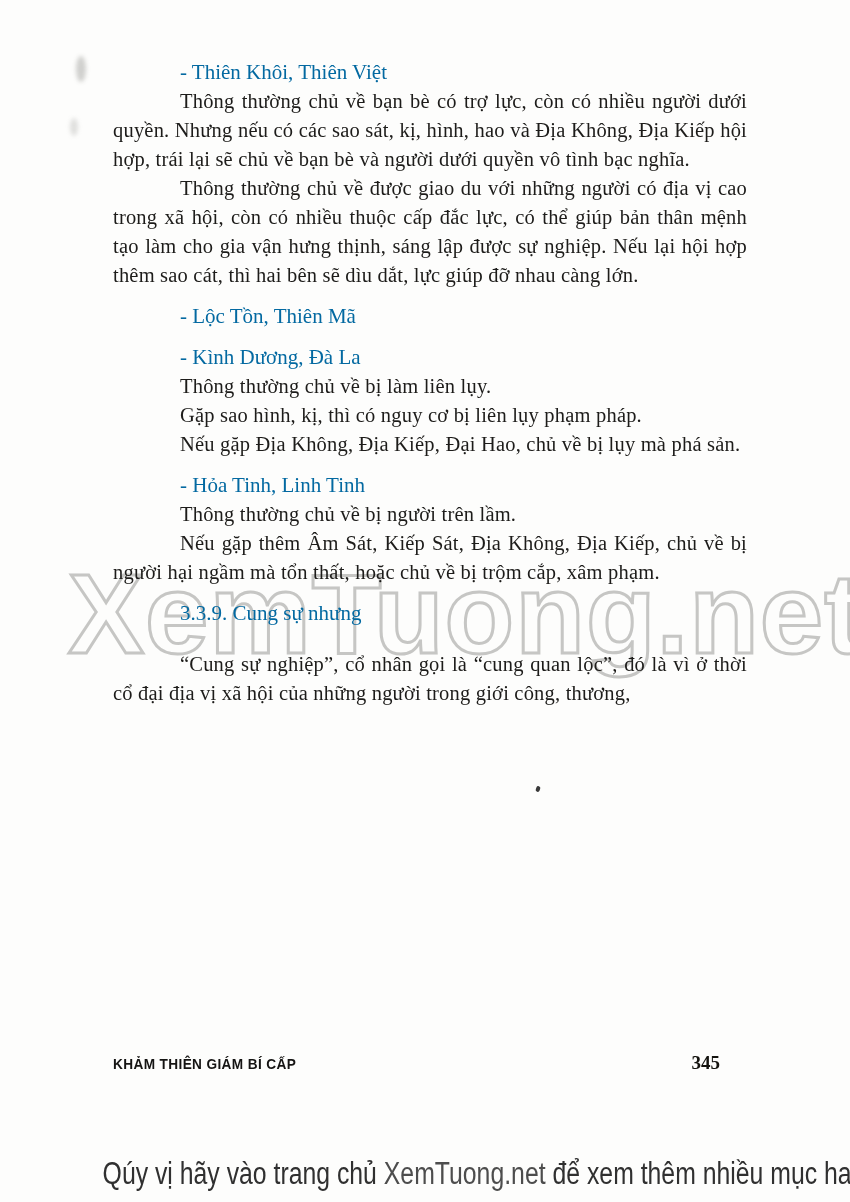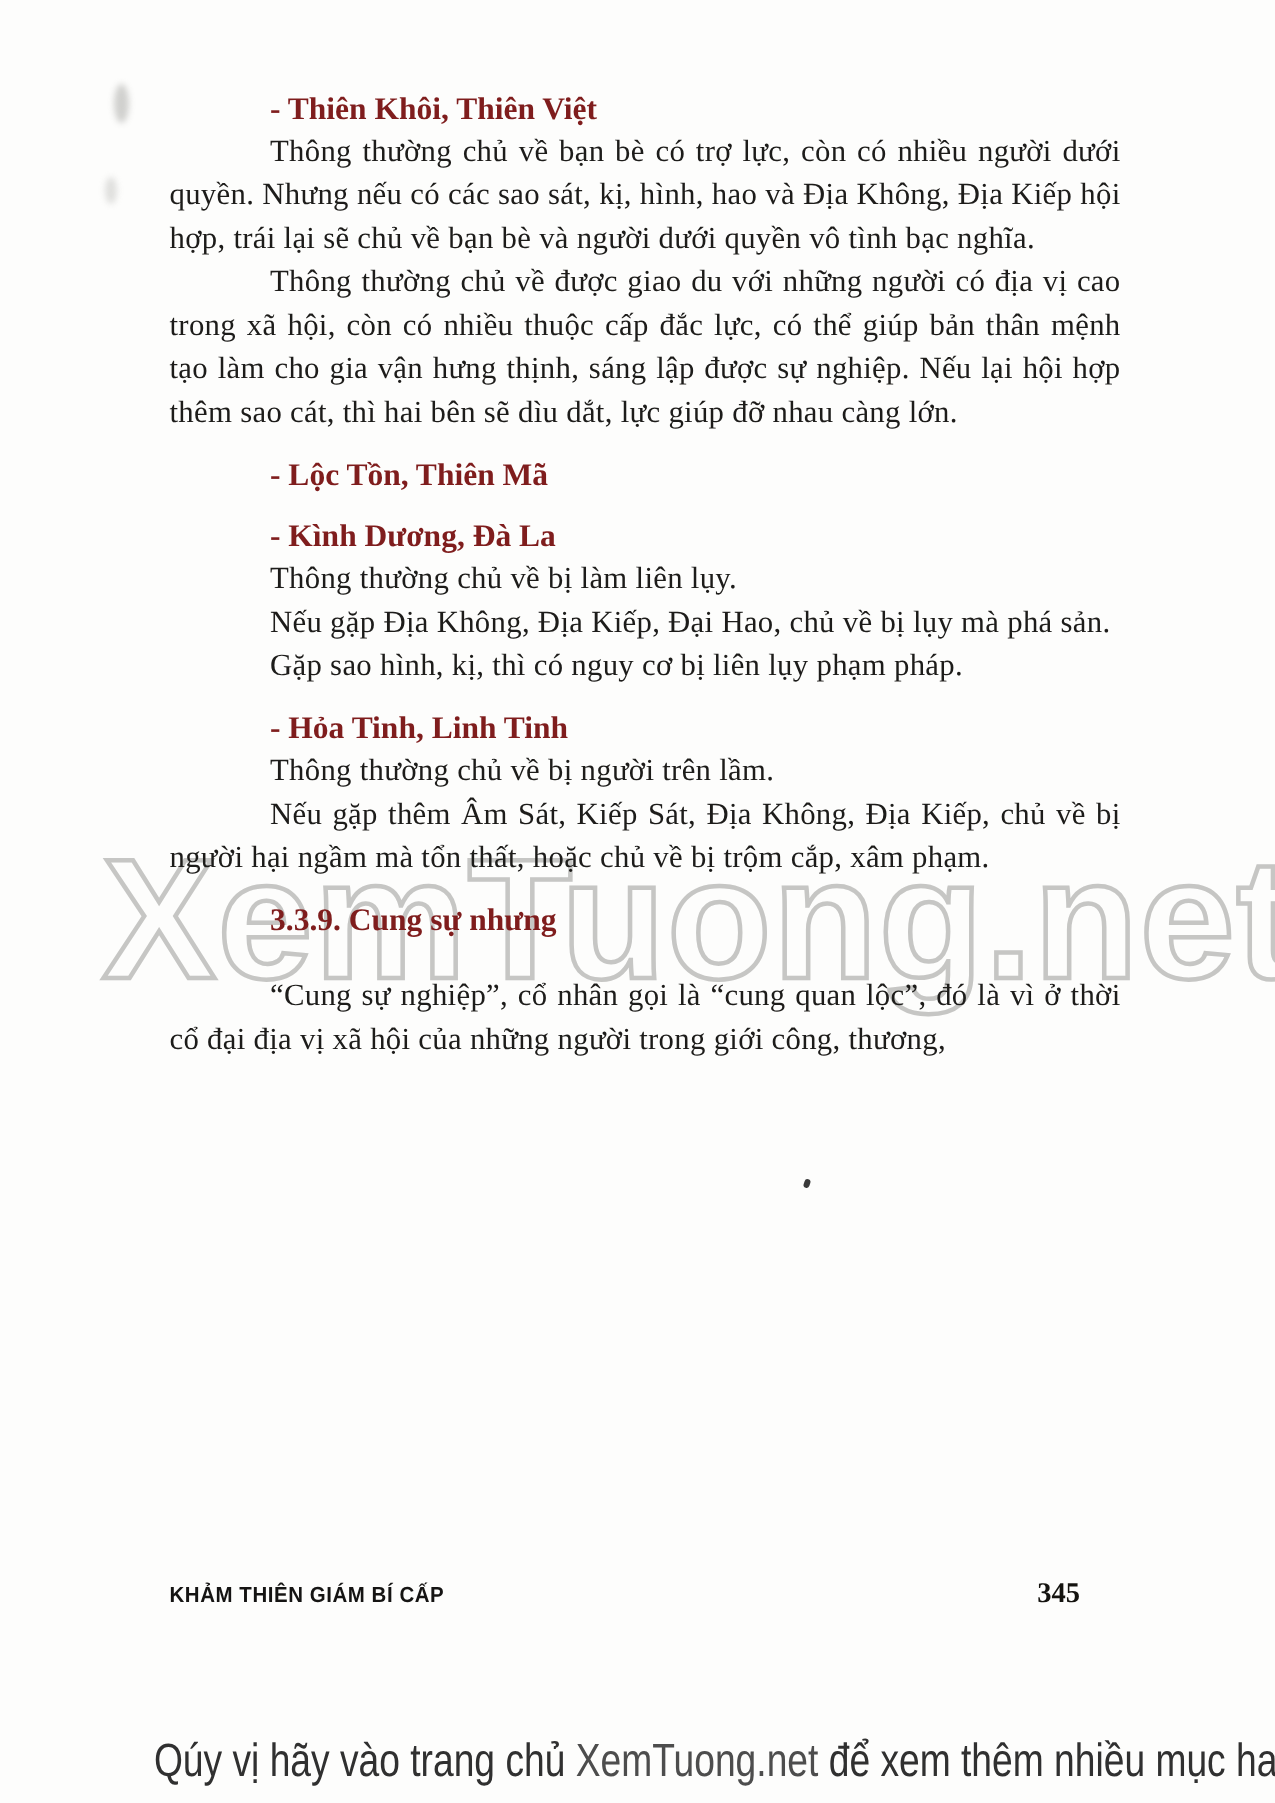--- a/index.html
+++ b/index.html
@@ -38,25 +38,25 @@
     position: absolute;
     left: 113px; top: 58px;
     width: 634px;
     z-index: 1;
     color: #1d1c1a;
     font-size: 20.5px;
     line-height: 29px;
   }
   .section .heading {
     font-size: 21px;
-    font-weight: bold;
+    font-weight: normal;
     margin: 12px 0 0 0;
     padding-left: 67px;
     line-height: 29px;
-    color: #7f1d1d;
+    color: #0369a1;
   }
   .section.first .heading { margin-top: 0; }
   .section p {
     margin: 0;
     text-indent: 67px;
     text-align: justify;
     letter-spacing: 0.2px;
     font-family: Liberation Serif, serif;
   }
   .section p.gap-top { margin-top: 22px; }
@@ -146,22 +146,22 @@
       </section>
       <section class="section">
         <p>Thông thường chủ về được giao du với những người có địa vị cao trong xã hội, còn có nhiều thuộc cấp đắc lực, có thể giúp bản thân mệnh tạo làm cho gia vận hưng thịnh, sáng lập được sự nghiệp. Nếu lại hội hợp thêm sao cát, thì hai bên sẽ dìu dắt, lực giúp đỡ nhau càng lớn.</p>
       </section>
       <section class="section">
         <h3 class="heading">- Lộc Tồn, Thiên Mã</h3>
       </section>
       <section class="section">
         <h3 class="heading">- Kình Dương, Đà La</h3>
         <p>Thông thường chủ về bị làm liên lụy.</p>
+        <p>Gặp sao hình, kị, thì có nguy cơ bị liên lụy phạm pháp.</p>
         <p>Nếu gặp Địa Không, Địa Kiếp, Đại Hao, chủ về bị lụy mà phá sản.</p>
-        <p>Gặp sao hình, kị, thì có nguy cơ bị liên lụy phạm pháp.</p>
       </section>
       <section class="section">
         <h3 class="heading">- Hỏa Tinh, Linh Tinh</h3>
         <p>Thông thường chủ về bị người trên lầm.</p>
         <p>Nếu gặp thêm Âm Sát, Kiếp Sát, Địa Không, Địa Kiếp, chủ về bị người hại ngầm mà tổn thất, hoặc chủ về bị trộm cắp, xâm phạm.</p>
       </section>
       <section class="section">
         <h3 class="heading">3.3.9. Cung sự nhưng</h3>
         <p class="gap-top">“Cung sự nghiệp”, cổ nhân gọi là “cung quan lộc”, đó là vì ở thời cổ đại địa vị xã hội của những người trong giới công, thương,</p>
       </section>

